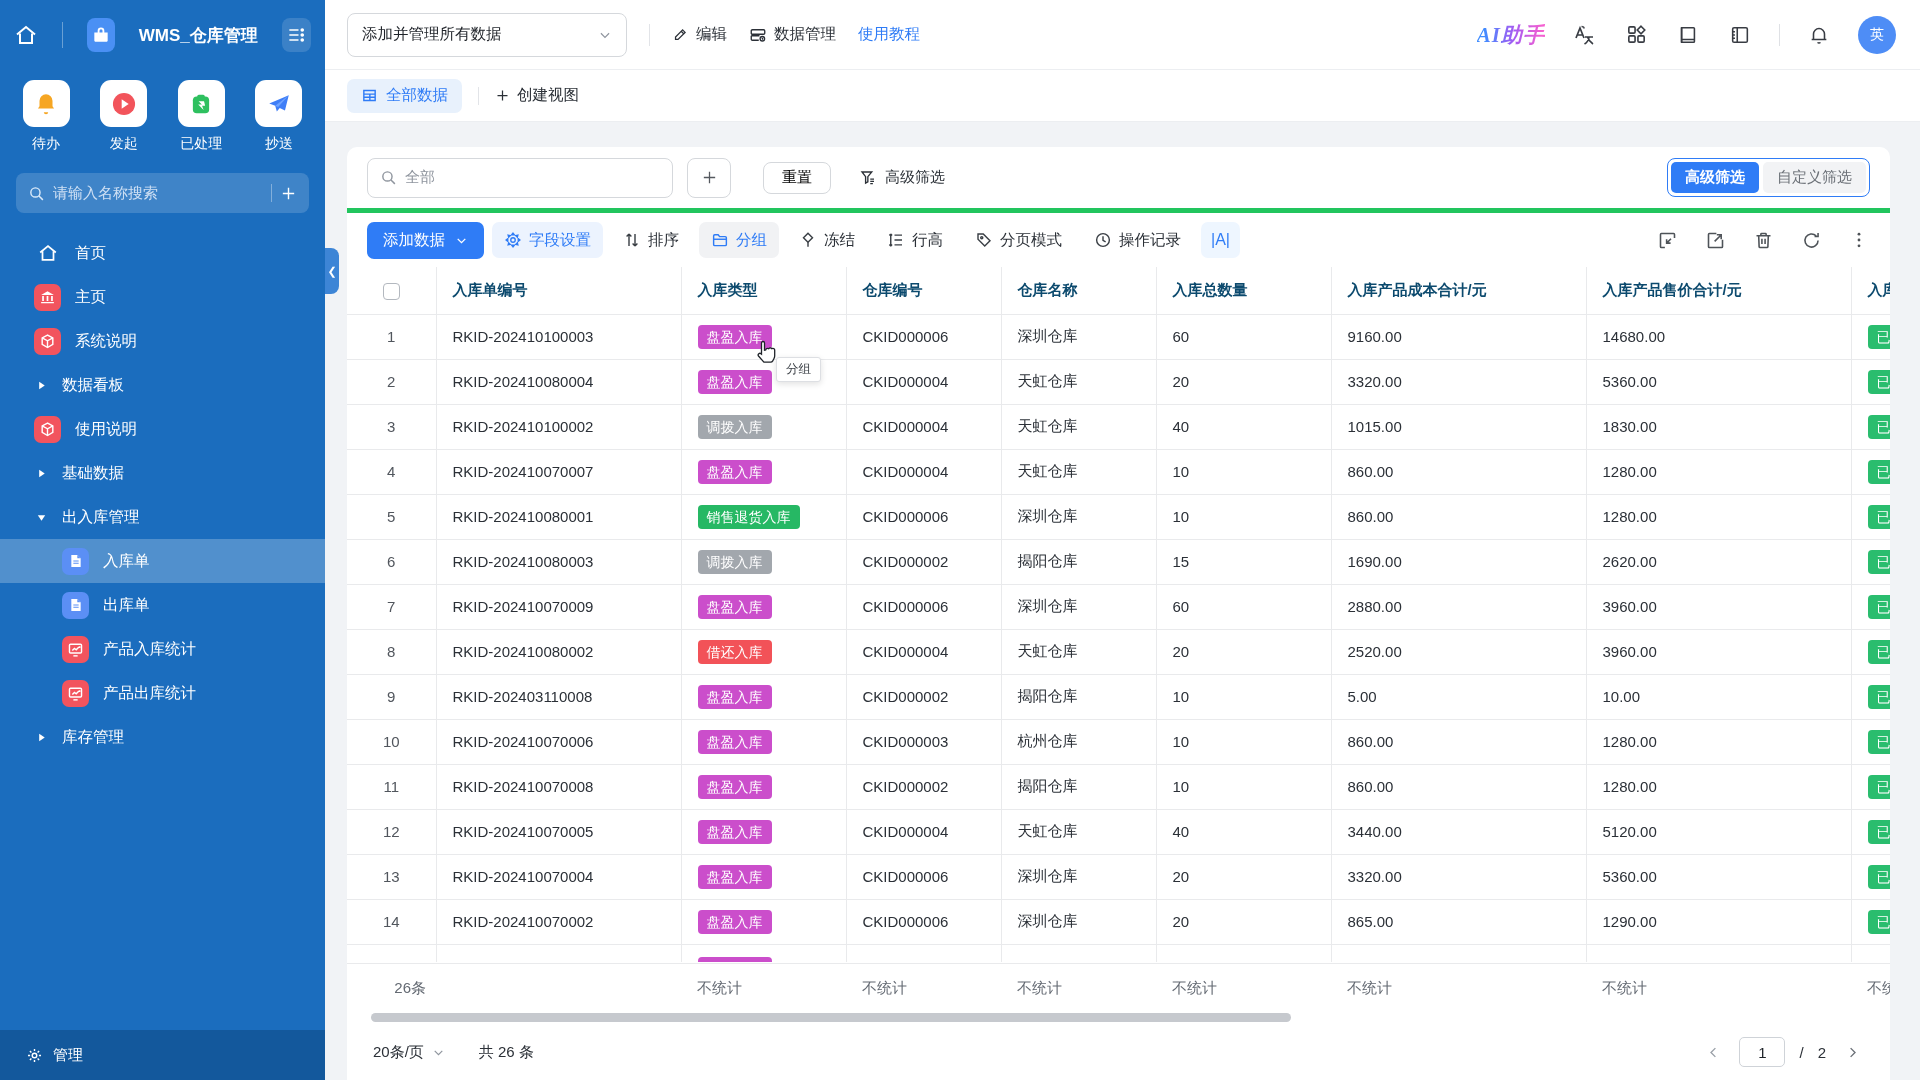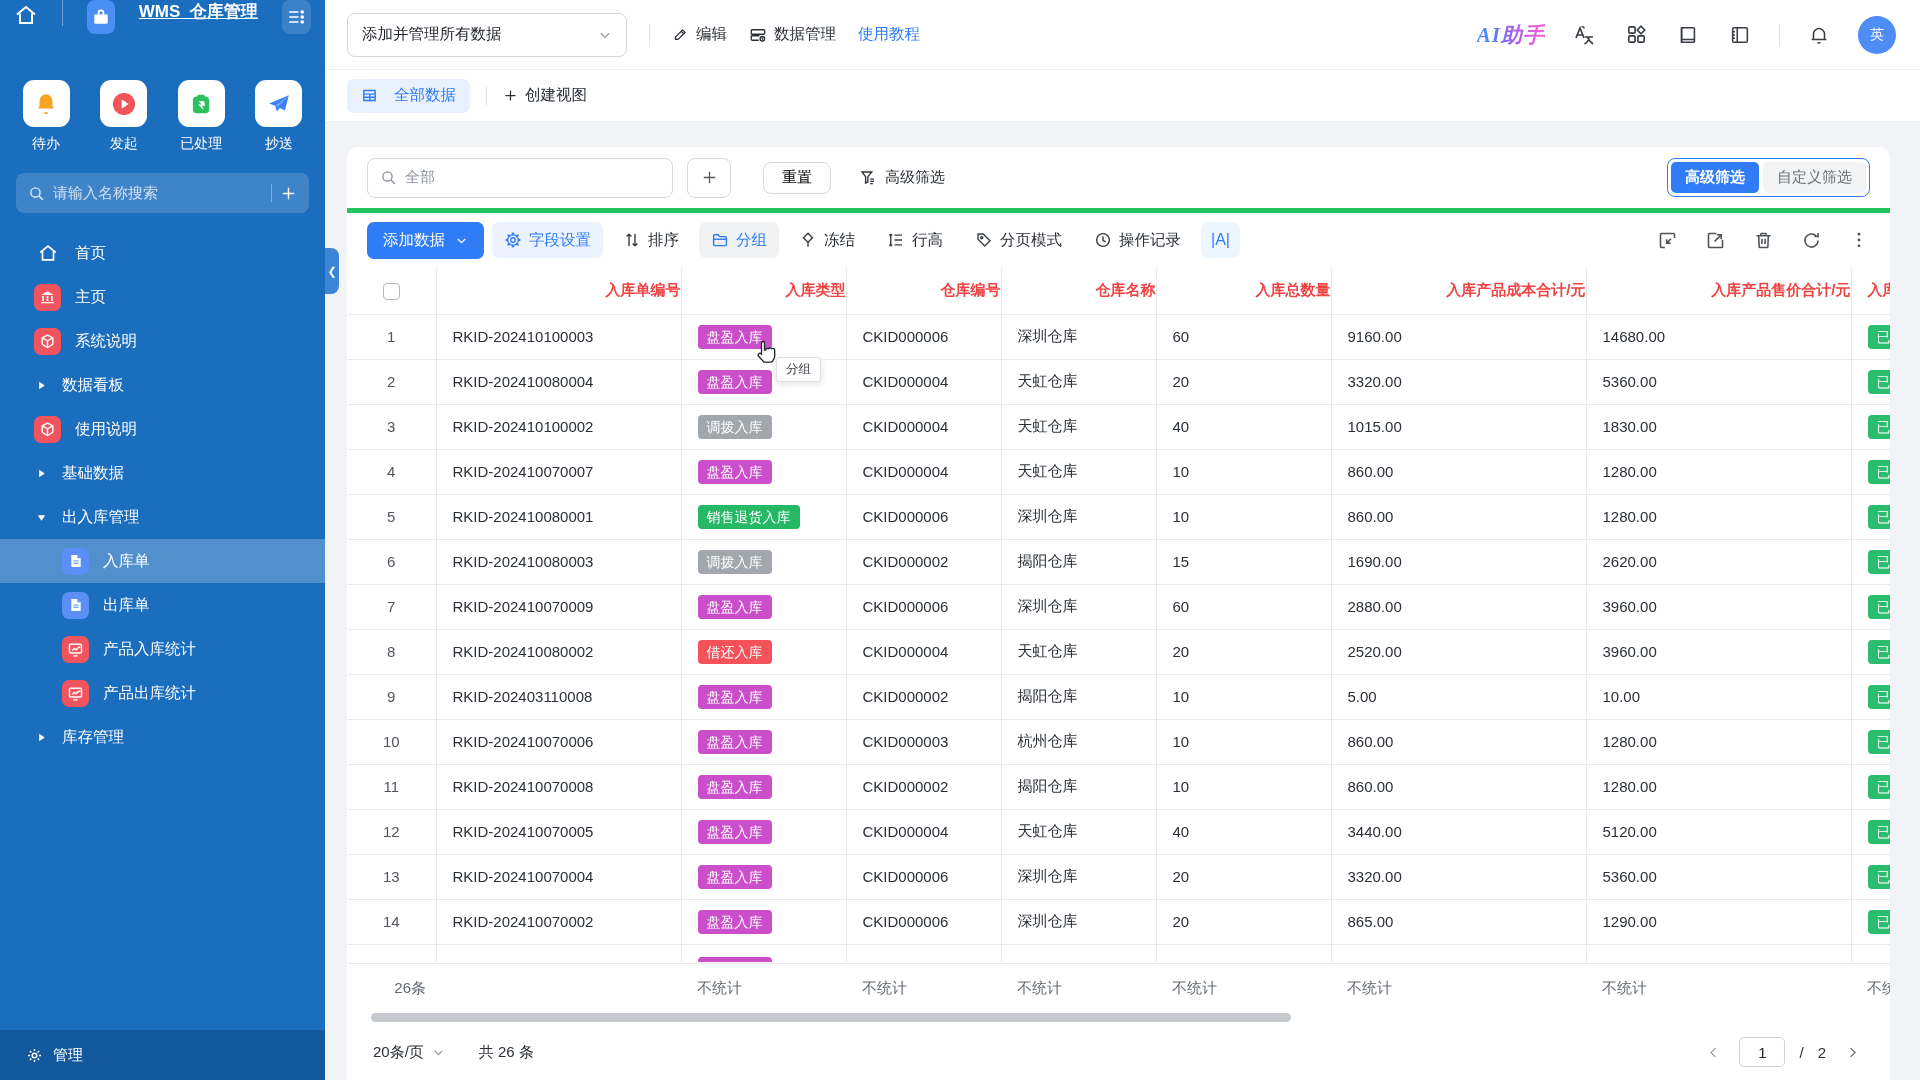--- a/index.html
+++ b/index.html
@@ -1,21 +1,21 @@
 <!DOCTYPE html>
 <html><head>
 <meta charset="utf-8">
 <style>
   * { margin:0; padding:0; box-sizing:border-box; }
   html,body { width:1920px; height:1080px; overflow:hidden; }
   body { font-family:"Liberation Sans","DejaVu Sans",sans-serif; font-size:15px; color:#1f2329; background:#f1f3f6; display:flex; }
 
   
   .sidebar { width:325px; height:1080px; background:#1b6dbe; color:#fff; display:flex; flex-direction:column; position:relative; flex-shrink:0; }
-  .sb-header { height:70px; display:flex; align-items:flex-start; padding:0 14px; gap:24px;text-decoration:underline; }
+  .sb-header { height:70px; display:flex; align-items:center; padding:0 14px; gap:24px; }
   .sb-home { width:30px; height:30px; display:flex; align-items:center; justify-content:center; cursor:pointer; }
   .sb-vdiv { width:1px; height:26px; background:rgba(255,255,255,.35); }
   .sb-appicon { width:34px; height:34px; border-radius:8px; background:#4a90f4; display:flex; align-items:center; justify-content:center; }
   .sb-title { font-size:17px; font-weight:700; flex:1; white-space:nowrap; }
   .sb-menu { width:36px; height:34px; border-radius:8px; background:rgba(255,255,255,.14); display:flex; align-items:center; justify-content:center; cursor:pointer; }
   .quick { display:flex; padding:10px 18px 14px; justify-content:space-between; }
   .qitem { display:flex; flex-direction:column; align-items:center; gap:8px; cursor:pointer; width:56px; }
   .qtile { width:47px; height:47px; background:#fff; border-radius:11px; display:flex; align-items:center; justify-content:center; }
   .qlabel { font-size:14px; color:#fff; }
   .sb-search { margin:6px 16px 14px; height:40px; background:rgba(255,255,255,.16); border-radius:8px; display:flex; align-items:center; padding:0 12px; gap:8px; }
@@ -40,21 +40,21 @@
   .dd-select span { flex:1; font-size:15.5px; }
   .top-vdiv { width:1px; height:22px; background:#e2e4e8; }
   .top-act { display:flex; align-items:center; gap:7px; cursor:pointer; color:#2b3037; font-size:15.5px; }
   .top-link { color:#2f7cf6; font-size:15.5px; cursor:pointer; }
   .top-right { margin-left:auto; display:flex; align-items:center; gap:26px; }
   .ai-label { font-size:21px; font-weight:800; font-style:italic; background:linear-gradient(90deg,#3f8cff 10%,#a65bf2 55%,#f45fd0 95%); -webkit-background-clip:text; background-clip:text; color:transparent; cursor:pointer; letter-spacing:1px;font-family:Liberation Serif, serif; }
   .tico { width:26px; height:26px; display:flex; align-items:center; justify-content:center; cursor:pointer; color:#383c43; }
   .avatar { width:38px; height:38px; border-radius:50%; background:#4e8df6; color:#fff; display:flex; align-items:center; justify-content:center; font-size:14px; cursor:pointer; }
 
   .tabbar { height:52px; background:#fff; display:flex; align-items:center; padding:0 22px; gap:16px; border-bottom:1px solid #eceef1; }
-  .tab-active { background:#e8f1fc; color:#2f7cf6; border-radius:7px; height:34px; display:flex; align-items:center; gap:16px; padding:0 14px; font-size:15.5px; cursor:pointer; }
+  .tab-active { background:#e8f1fc; color:#2f7cf6; border-radius:7px; height:34px; display:flex; align-items:center; gap:8px; padding:0 14px; font-size:15.5px; cursor:pointer; }
   .tab-vdiv { width:1px; height:18px; background:#e2e4e8; }
   .tab-new { display:flex; align-items:center; gap:7px; color:#2b3037; font-size:15.5px; cursor:pointer; }
 
   .content { flex:1; padding:25px 30px 0 22px; display:flex; min-height:0; }
   .card { background:#fff; border-radius:10px 10px 0 0; flex:1; display:flex; flex-direction:column; min-width:0; position:relative; }
 
   .filter-row { height:66px; display:flex; align-items:center; padding:0 20px; gap:14px; border-bottom:5px solid #22c55e; }
   .search-box { width:306px; height:40px; border:1px solid #d5d8dc; border-radius:8px; display:flex; align-items:center; padding:0 12px; gap:8px; }
   .search-box .ph { color:#8f959e; font-size:15px; }
   .btn-plus { width:44px; height:40px; border:1px solid #d5d8dc; border-radius:8px; background:#fff; display:flex; align-items:center; justify-content:center; cursor:pointer; }
@@ -71,21 +71,21 @@
   .tb-item.pill-gray { background:#f1f2f4; color:#2f7cf6; }
   .tb-item.ai-a { color:#2f7cf6; background:#eef6ff; font-size:16px; padding:0 10px; }
   .tb-right { margin-left:auto; display:flex; align-items:center; gap:26px; color:#4e5358; }
   .tb-ico { width:22px; height:22px; display:flex; align-items:center; justify-content:center; cursor:pointer; }
 
   
   .table-zone { flex:1; min-height:0; display:flex; flex-direction:column; overflow:hidden; }
   .grid-scroll { flex:1; overflow:hidden; }
   table { border-collapse:collapse; table-layout:fixed; width:1544px; }
   th,td { border-right:1px solid #e9eaec; border-bottom:1px solid #e9eaec; overflow:hidden; white-space:nowrap; text-align:left; padding-left:16px; }
-  th { height:47px; font-size:15px; font-weight:700; color:#ef4444; border-top:none;text-align:right; }
+  th { height:47px; font-size:15px; font-weight:700; color:#0c4a6e; border-top:none; }
   td { height:45px; font-size:15px; color:#2b3037; }
   th.c0, td.c0 { padding-left:0; text-align:center; color:#51565d; }
   .hd-check { width:17px; height:17px; border:1.5px solid #b3b8bf; border-radius:4px; display:inline-block; vertical-align:middle; cursor:pointer; background:#fff; }
   .badge { display:inline-block; padding:5px 9px; border-radius:4px; color:#fff; font-size:14px; line-height:1; }
   .partial-row td { height:9px; border-bottom:none; }
   .partial-row .pb { display:inline-block; width:74px; height:5px; border-radius:4px 4px 0 0; background:#cb4ecb; vertical-align:bottom; margin-top:4px; }
   .stat-row { border-top:1px solid #e9eaec; display:flex; height:49px; align-items:center; background:#fff; flex-shrink:0; width:1544px; }
   .stat-cell { height:100%; display:flex; align-items:center; padding-left:16px; color:#646a73; font-size:15px; overflow:hidden; white-space:nowrap; flex-shrink:0; }
   .stat-cell.first { justify-content:flex-end; padding-right:10px; padding-left:0; }
   .hscroll-strip { height:12px; position:relative; flex-shrink:0; }

